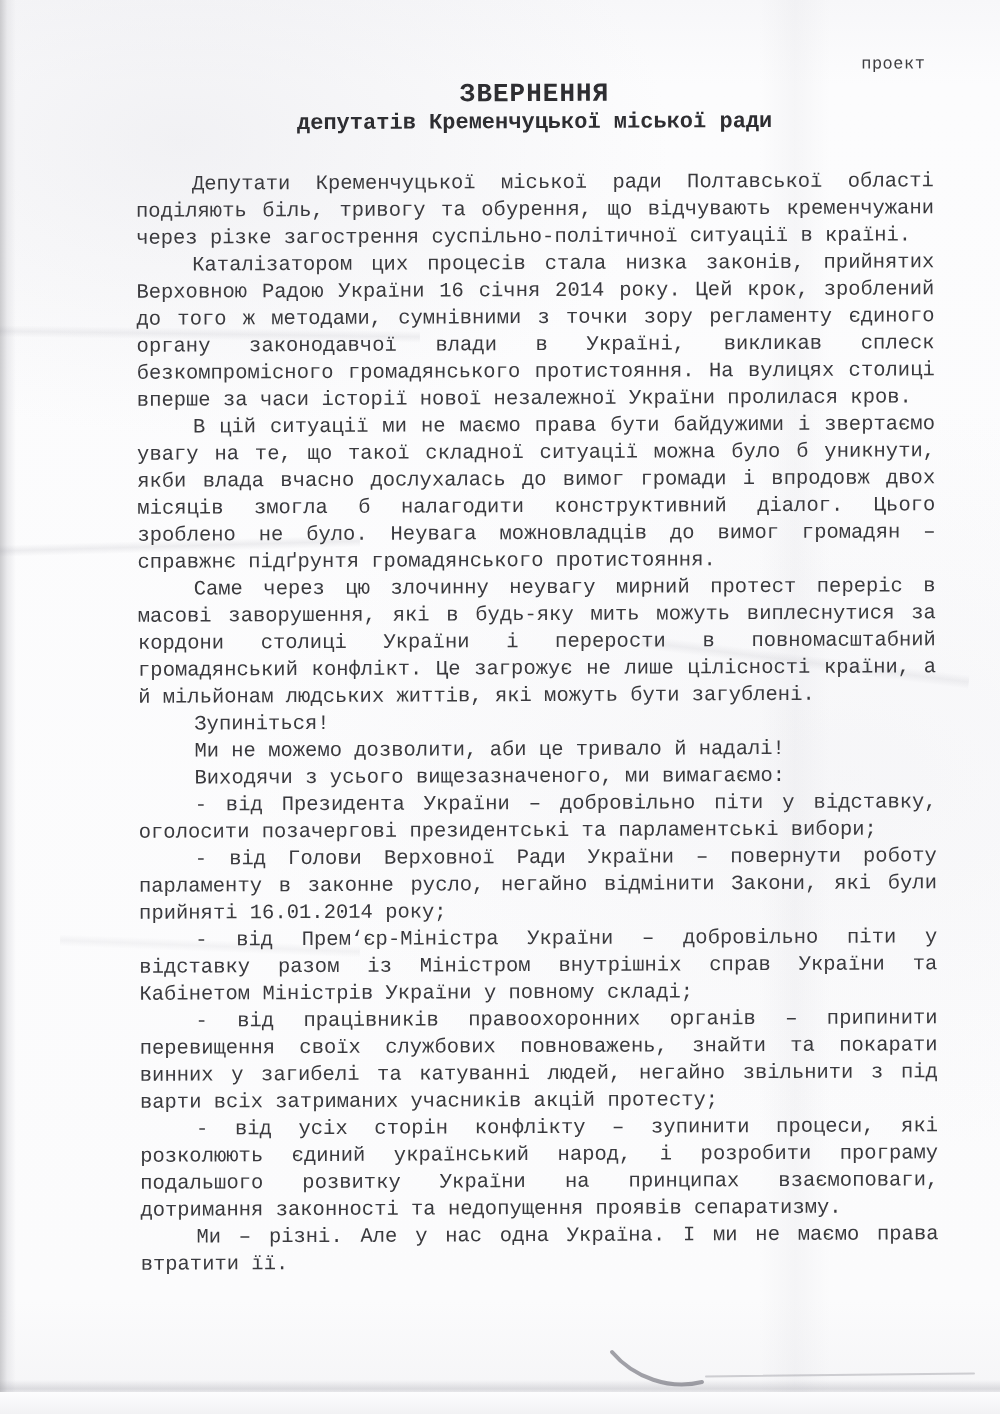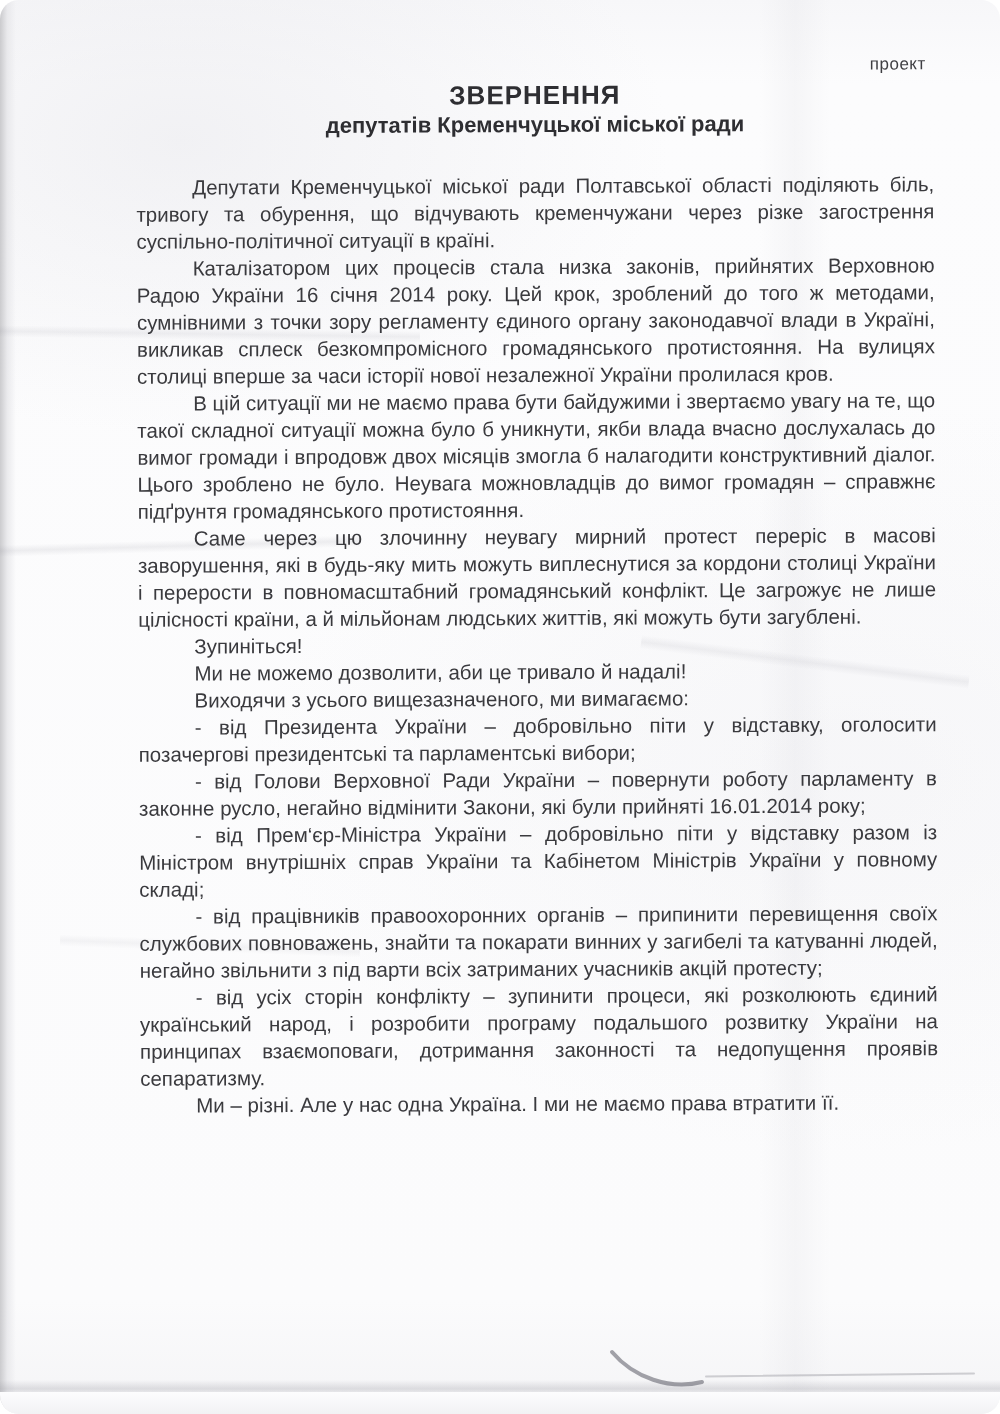--- a/index.html
+++ b/index.html
@@ -5,22 +5,21 @@
   html, body { margin: 0; padding: 0; background: #ffffff; }
   .scan {
     position: relative;
     width: 1000px;
     height: 1414px;
     overflow: hidden;
     background:
       radial-gradient(ellipse 700px 420px at 18% 10%, rgba(228,228,233,0.45), rgba(255,255,255,0) 70%),
       radial-gradient(ellipse 800px 500px at 85% 55%, rgba(236,236,240,0.35), rgba(255,255,255,0) 75%),
       linear-gradient(180deg, #f7f7f9 0%, #fcfcfd 6%, #fbfbfc 92%, #f4f4f6 100%);
-    font-family: Liberation Sans, sans-serif;
-    border-radius: 19px;
+    font-family: Liberation Mono, monospace;
   }
 
   
   .edge-left {
     position: absolute; left: 0; top: 0; width: 16px; height: 100%;
     background: linear-gradient(to right, #c3c3c6 0%, #e7e7ea 45%, rgba(252,252,253,0) 100%);
     opacity: .85;
   }
   .edge-bottom {
     position: absolute; left: 0; top: 1380px; width: 100%; height: 16px;

